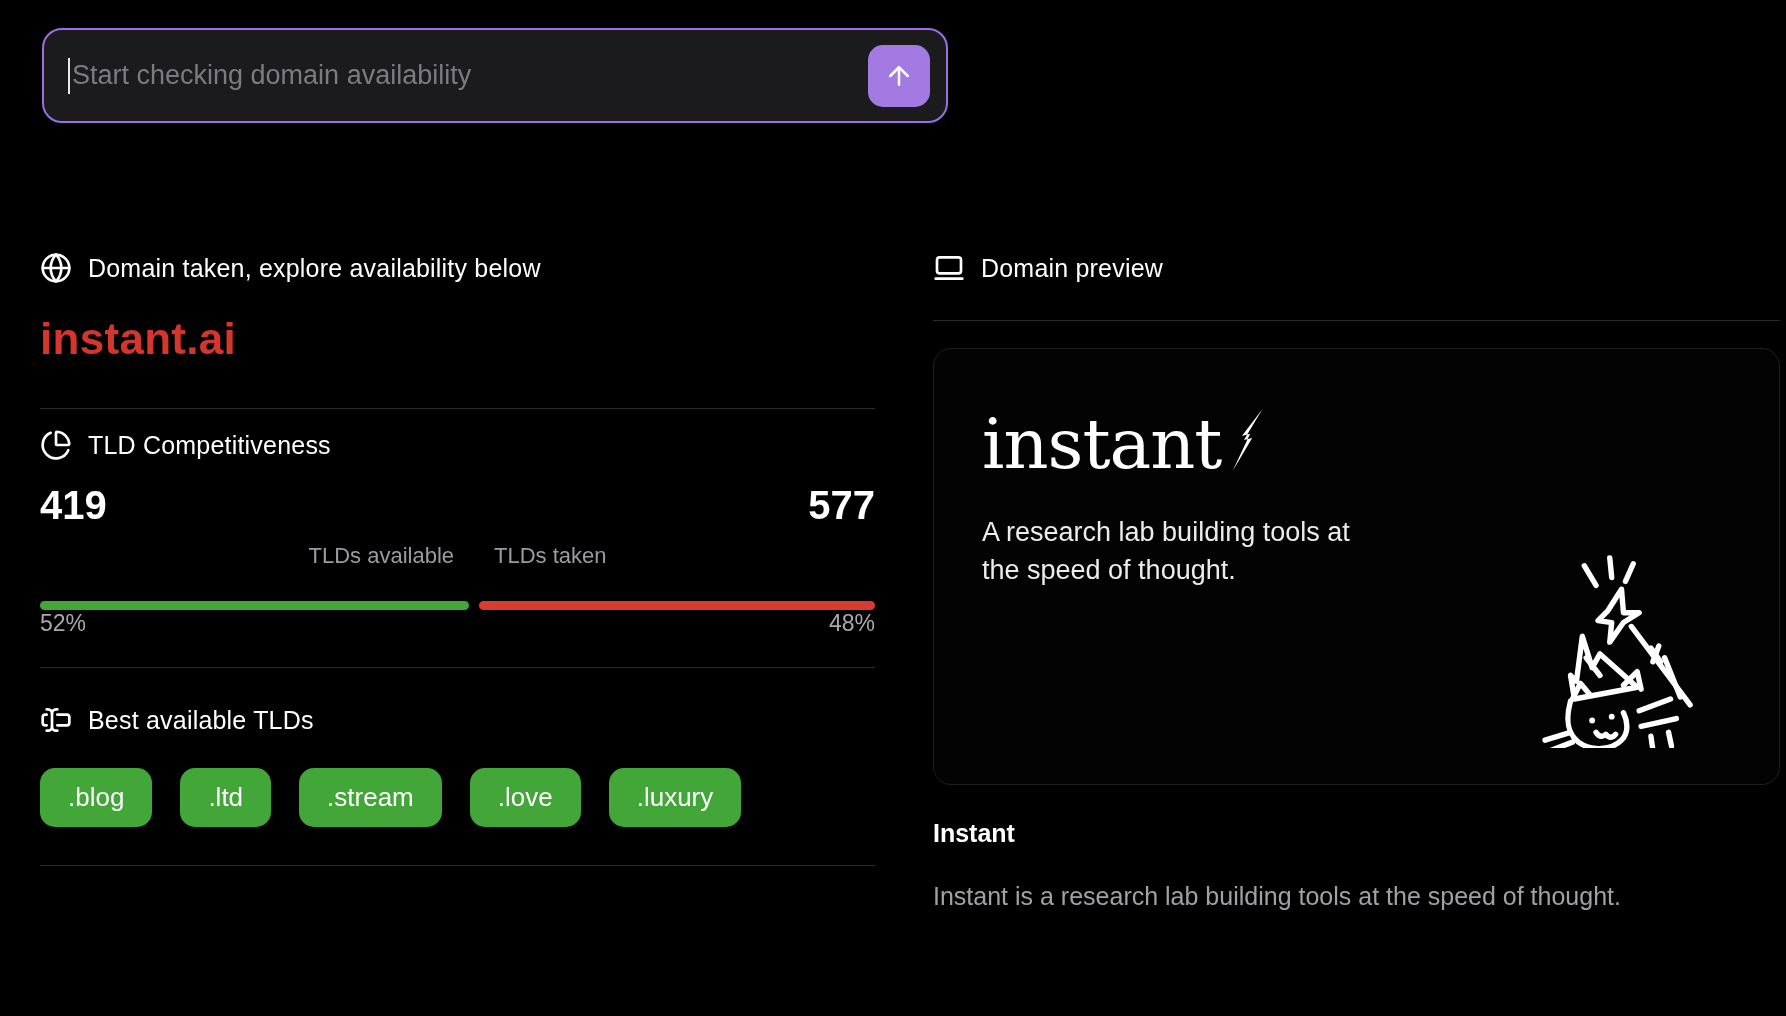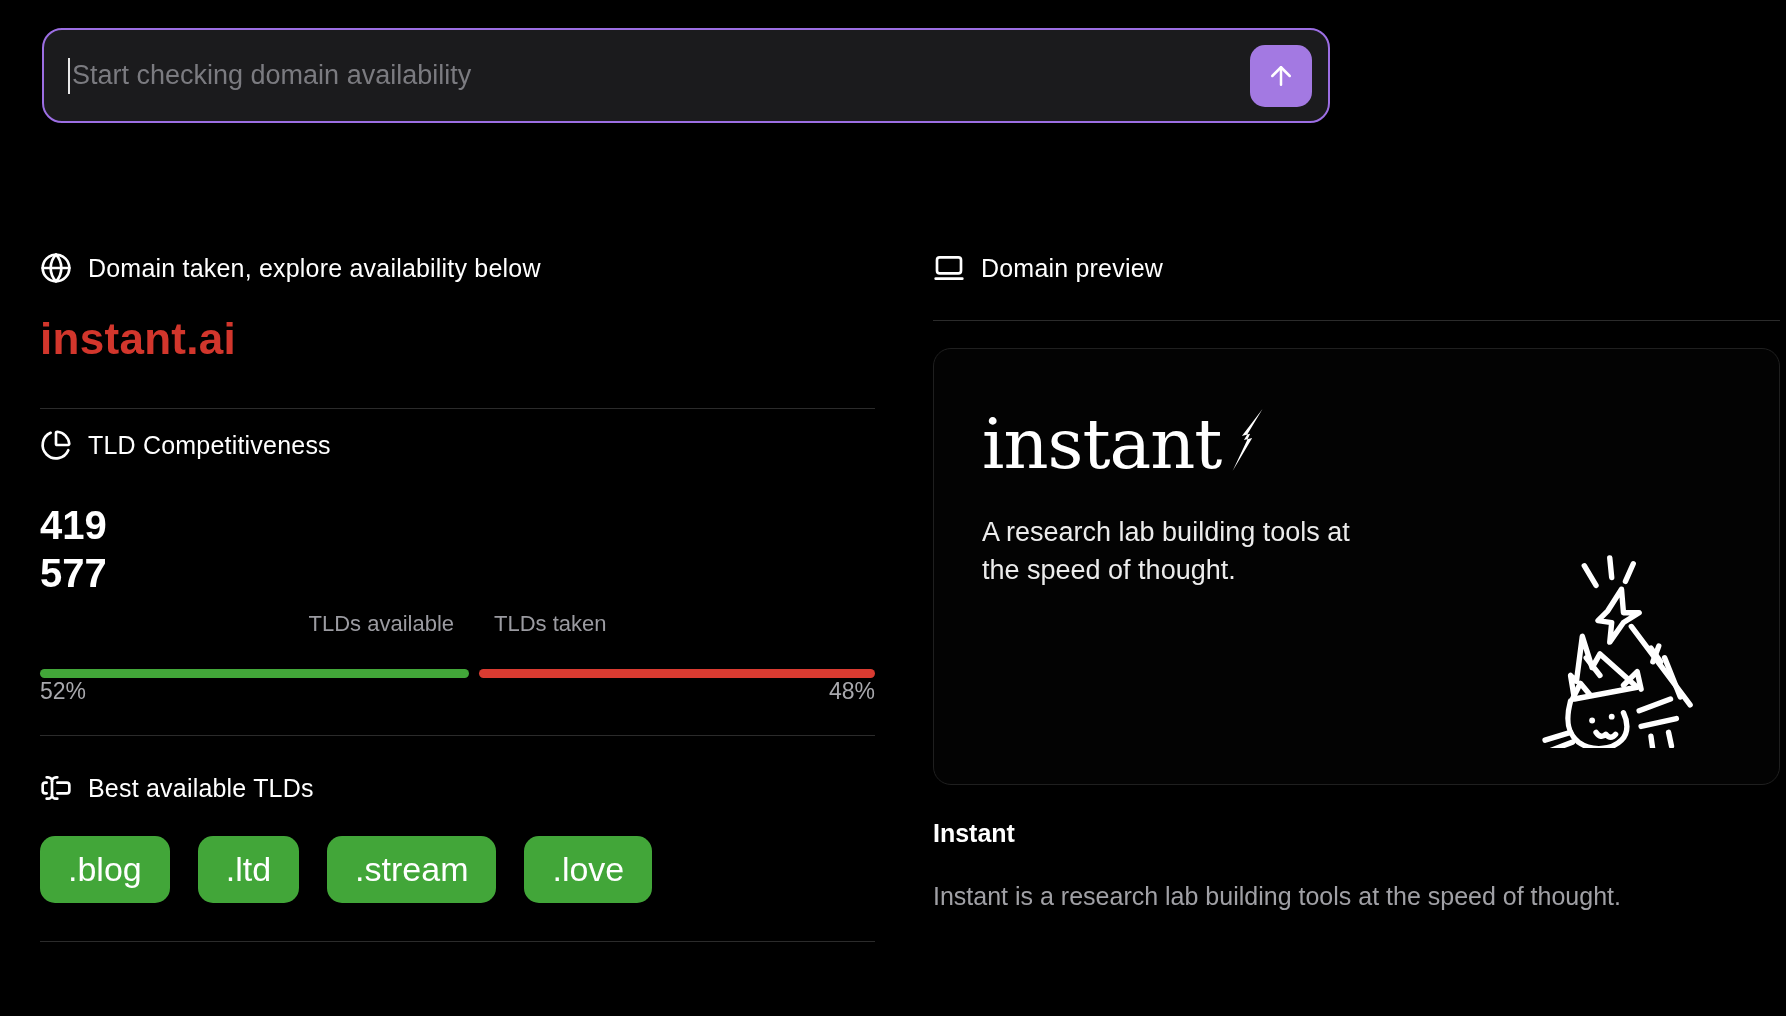--- a/index.html
+++ b/index.html
@@ -1,21 +1,21 @@
 <!DOCTYPE html>
 <html style="--purple: #a379e2; --purple-border: #9c6ee3; --red: #d2362c; --red-bar: #d93b31; --green: #42a639;"><head>
 <meta charset="utf-8">
 <style>
   * { margin:0; padding:0; box-sizing:border-box; }
   html,body { width:1786px; height:1016px; background:#000; overflow:hidden;
               font-family:"Liberation Sans", sans-serif; color:#fff; }
 
   
   .searchbar{
-    position:absolute; left:42px; top:28px; width:1288px; height:95px;
+    position:absolute; left:42px; top:28px; width:906px; height:95px;
     background:#1b1b1d; border:2.5px solid var(--purple-border,#9c6ee3);
     border-radius:20px; display:flex; align-items:center; padding:0 16px 0 24px;
   }
   .caret{ width:2px; height:36px; background:#e8e8e8; margin-right:2px;
           animation:blink 1.1s steps(1) infinite; }
   @keyframes blink{ 50%{opacity:0;} }
   .searchbar input{
     flex:1; background:transparent; border:none; outline:none;
     font-family:"Liberation Sans", sans-serif; font-size:27px; color:#e8e8e8;
   }
@@ -34,35 +34,35 @@
   .sec-header .ttl{ font-size:25px; font-weight:500; letter-spacing:.2px; }
   .icon{ flex:0 0 auto; display:block; }
 
   hr.div{ border:none; border-top:1px solid #2b2b2b; width:100%; }
 
   
   .domain{ margin-top:30px; font-size:44px; font-weight:600;
            color:var(--red,#d2362c); letter-spacing:.3px; }
   .div1{ margin-top:44px; }
   .hdr2{ margin-top:20px; }
-  .stats-row{ margin-top:40px; display:flex; justify-content:space-between;
-              font-size:40px; font-weight:700; line-height:48px;flex-direction:column; }
+  .stats-row{ margin-top:20px; display:flex; justify-content:space-between;
+              font-size:40px; font-weight:700; line-height:48px; }
   .labels-row{ margin-top:14px; display:flex; justify-content:center;
                font-size:22px; color:#9b9ba1;gap:40px; }
   .bars{ margin-top:32px; display:flex; gap:10px; }
   .bar{ height:9px; border-radius:5px; }
   .bar.green{ background:var(--green,#42a639); }
   .bar.red{ background:var(--red-bar,#d93b31); }
   .pcts{ display:flex; justify-content:space-between;
          font-size:23px; color:#a8a8ad; }
   .div2{ margin-top:30px; }
   .hdr3{ margin-top:36px; }
   .pill-row{ margin-top:32px; display:flex; gap:28px; }
   .pill{ background:var(--green,#42a639); color:#fff; border:none; cursor:pointer;
-         font-family:"Liberation Sans", sans-serif; font-size:34px; font-weight:500;
+         font-family:"Liberation Sans", sans-serif; font-size:26px; font-weight:500;
          padding:14px 28px; border-radius:15px; }
   .see-more{ margin-top:28px; background:#2a2a2c; color:#fff; border:none; cursor:pointer;
              font-family:"Liberation Sans", sans-serif; font-size:26px; font-weight:500;
              padding:14px 26px; border-radius:13px; display:inline-block; }
   .div3{ margin-top:38px; }
 
   
   .divR{ margin-top:36px; border-top:1px solid #262626; }
   .preview-card{
     position:relative; margin-top:27px; width:100%; height:437px;
@@ -148,20 +148,21 @@
       <path d="M9 7v10"></path>
     </svg>
     <span class="ttl">Best available TLDs</span>
   </div>
 
   <div class="pill-row">
       <button class="pill">.blog</button>
       <button class="pill">.ltd</button>
       <button class="pill">.stream</button>
       <button class="pill">.love</button>
+      <button class="pill">.luxury</button>
     </div>
 
 
   <hr class="div div3">
 </section>
 
 <section class="col-right">
 
   <div class="sec-header">
     <svg class="stroke icon" width="32" height="32" viewBox="0 0 24 24">

